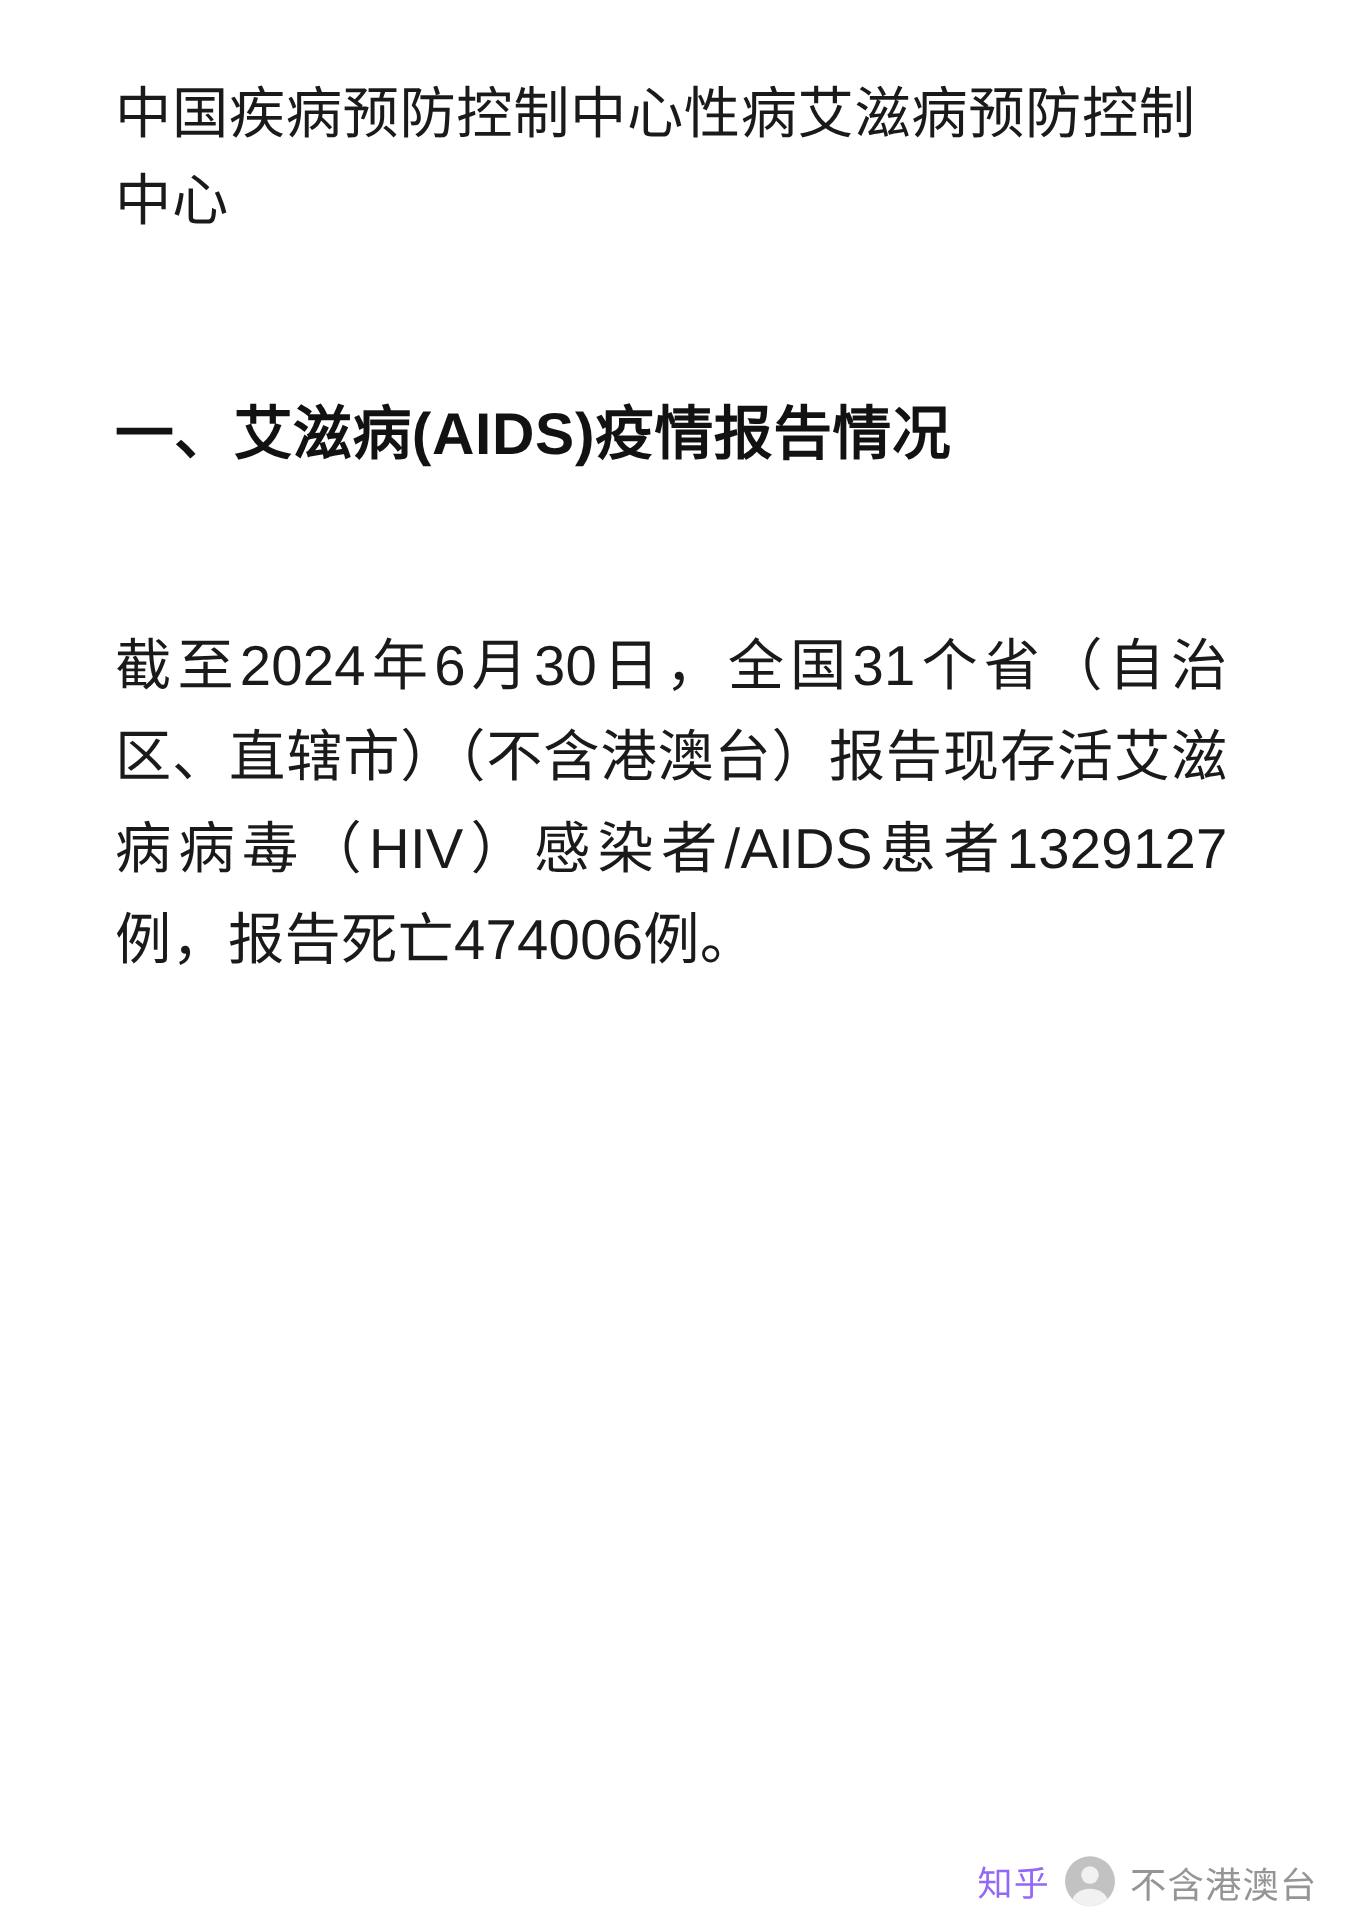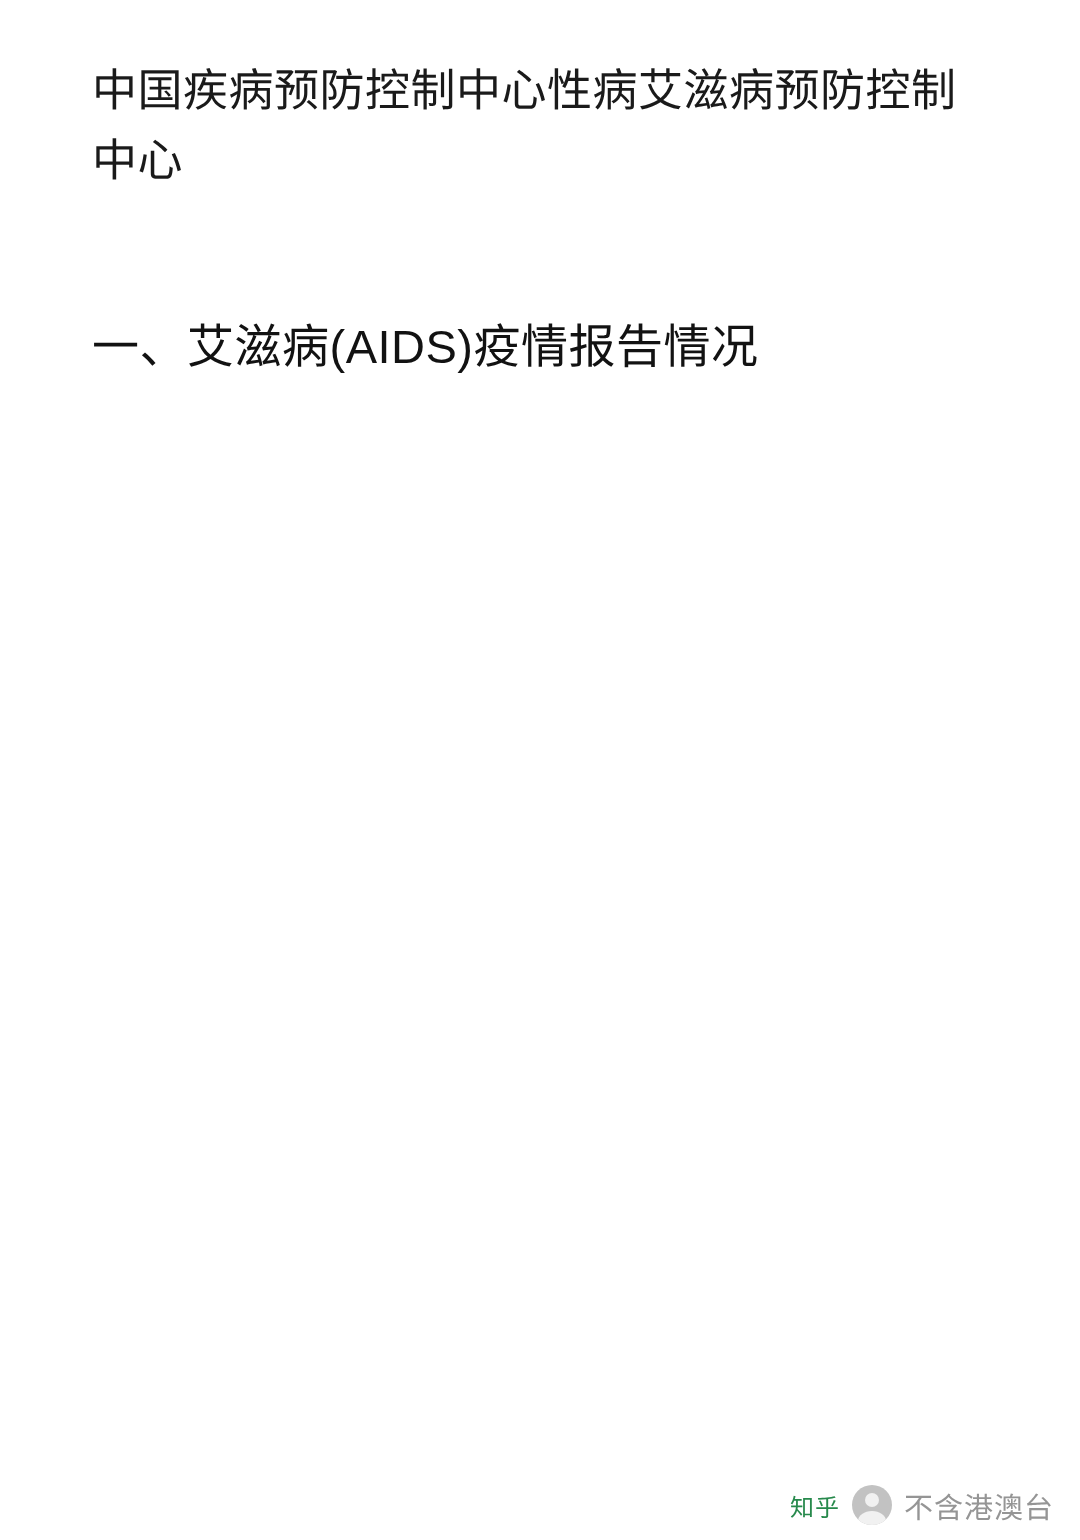--- a/index.html
+++ b/index.html
@@ -27,21 +27,21 @@
     font-size: 45px;
     line-height: 1.55;
     font-weight: 400;
     letter-spacing: 0.5px;
     color: #1a1a1a;
     margin: 0;
     padding: 0;
   }
   .section-heading {
     font-size: 47px;
-    font-weight: 400;
+    font-weight: 700;
     line-height: 1.4;
     letter-spacing: 0.5px;
     color: #121212;
     margin: 0;
     padding: 0;
   }
   .spacer-1 { height: 118px; }
   .spacer-2 { height: 118px; }
   .para {
     font-size: 45px;
@@ -57,22 +57,22 @@
   .watermark {
     position: absolute;
     right: 26px;
     bottom: 14px;
     display: flex;
     align-items: center;
     gap: 12px;
     opacity: 0.92;
   }
   .wm-brand {
-    font-size: 24px;
-    color: #15803d;
+    font-size: 28px;
+    color: #8b5cf6;
     letter-spacing: 1px;
     font-weight: 500;
   }
   .wm-avatar {
     width: 40px;
     height: 40px;
     border-radius: 50%;
     background: #bdbdbd;
     position: relative;
     overflow: hidden;
@@ -106,20 +106,21 @@
 <div class="page">
 
   <h1 class="org-title">中国疾病预防控制中心性病艾滋病预防控制中心</h1>
 
   <div class="spacer-1"></div>
 
   <h2 class="section-heading">一、艾滋病(AIDS)疫情报告情况</h2>
 
   <div class="spacer-2"></div>
 
+  <p class="para">截至2024年6月30日，全国31个省（自治区、直辖市）（不含港澳台）报告现存活艾滋病病毒（HIV）感染者/AIDS患者1329127例，报告死亡474006例。</p>
 
 
 
   <div class="watermark">
     <span class="wm-brand">知乎</span>
     <span class="wm-avatar"></span>
     <span class="wm-name">不含港澳台</span>
   </div>
 
 </div>

